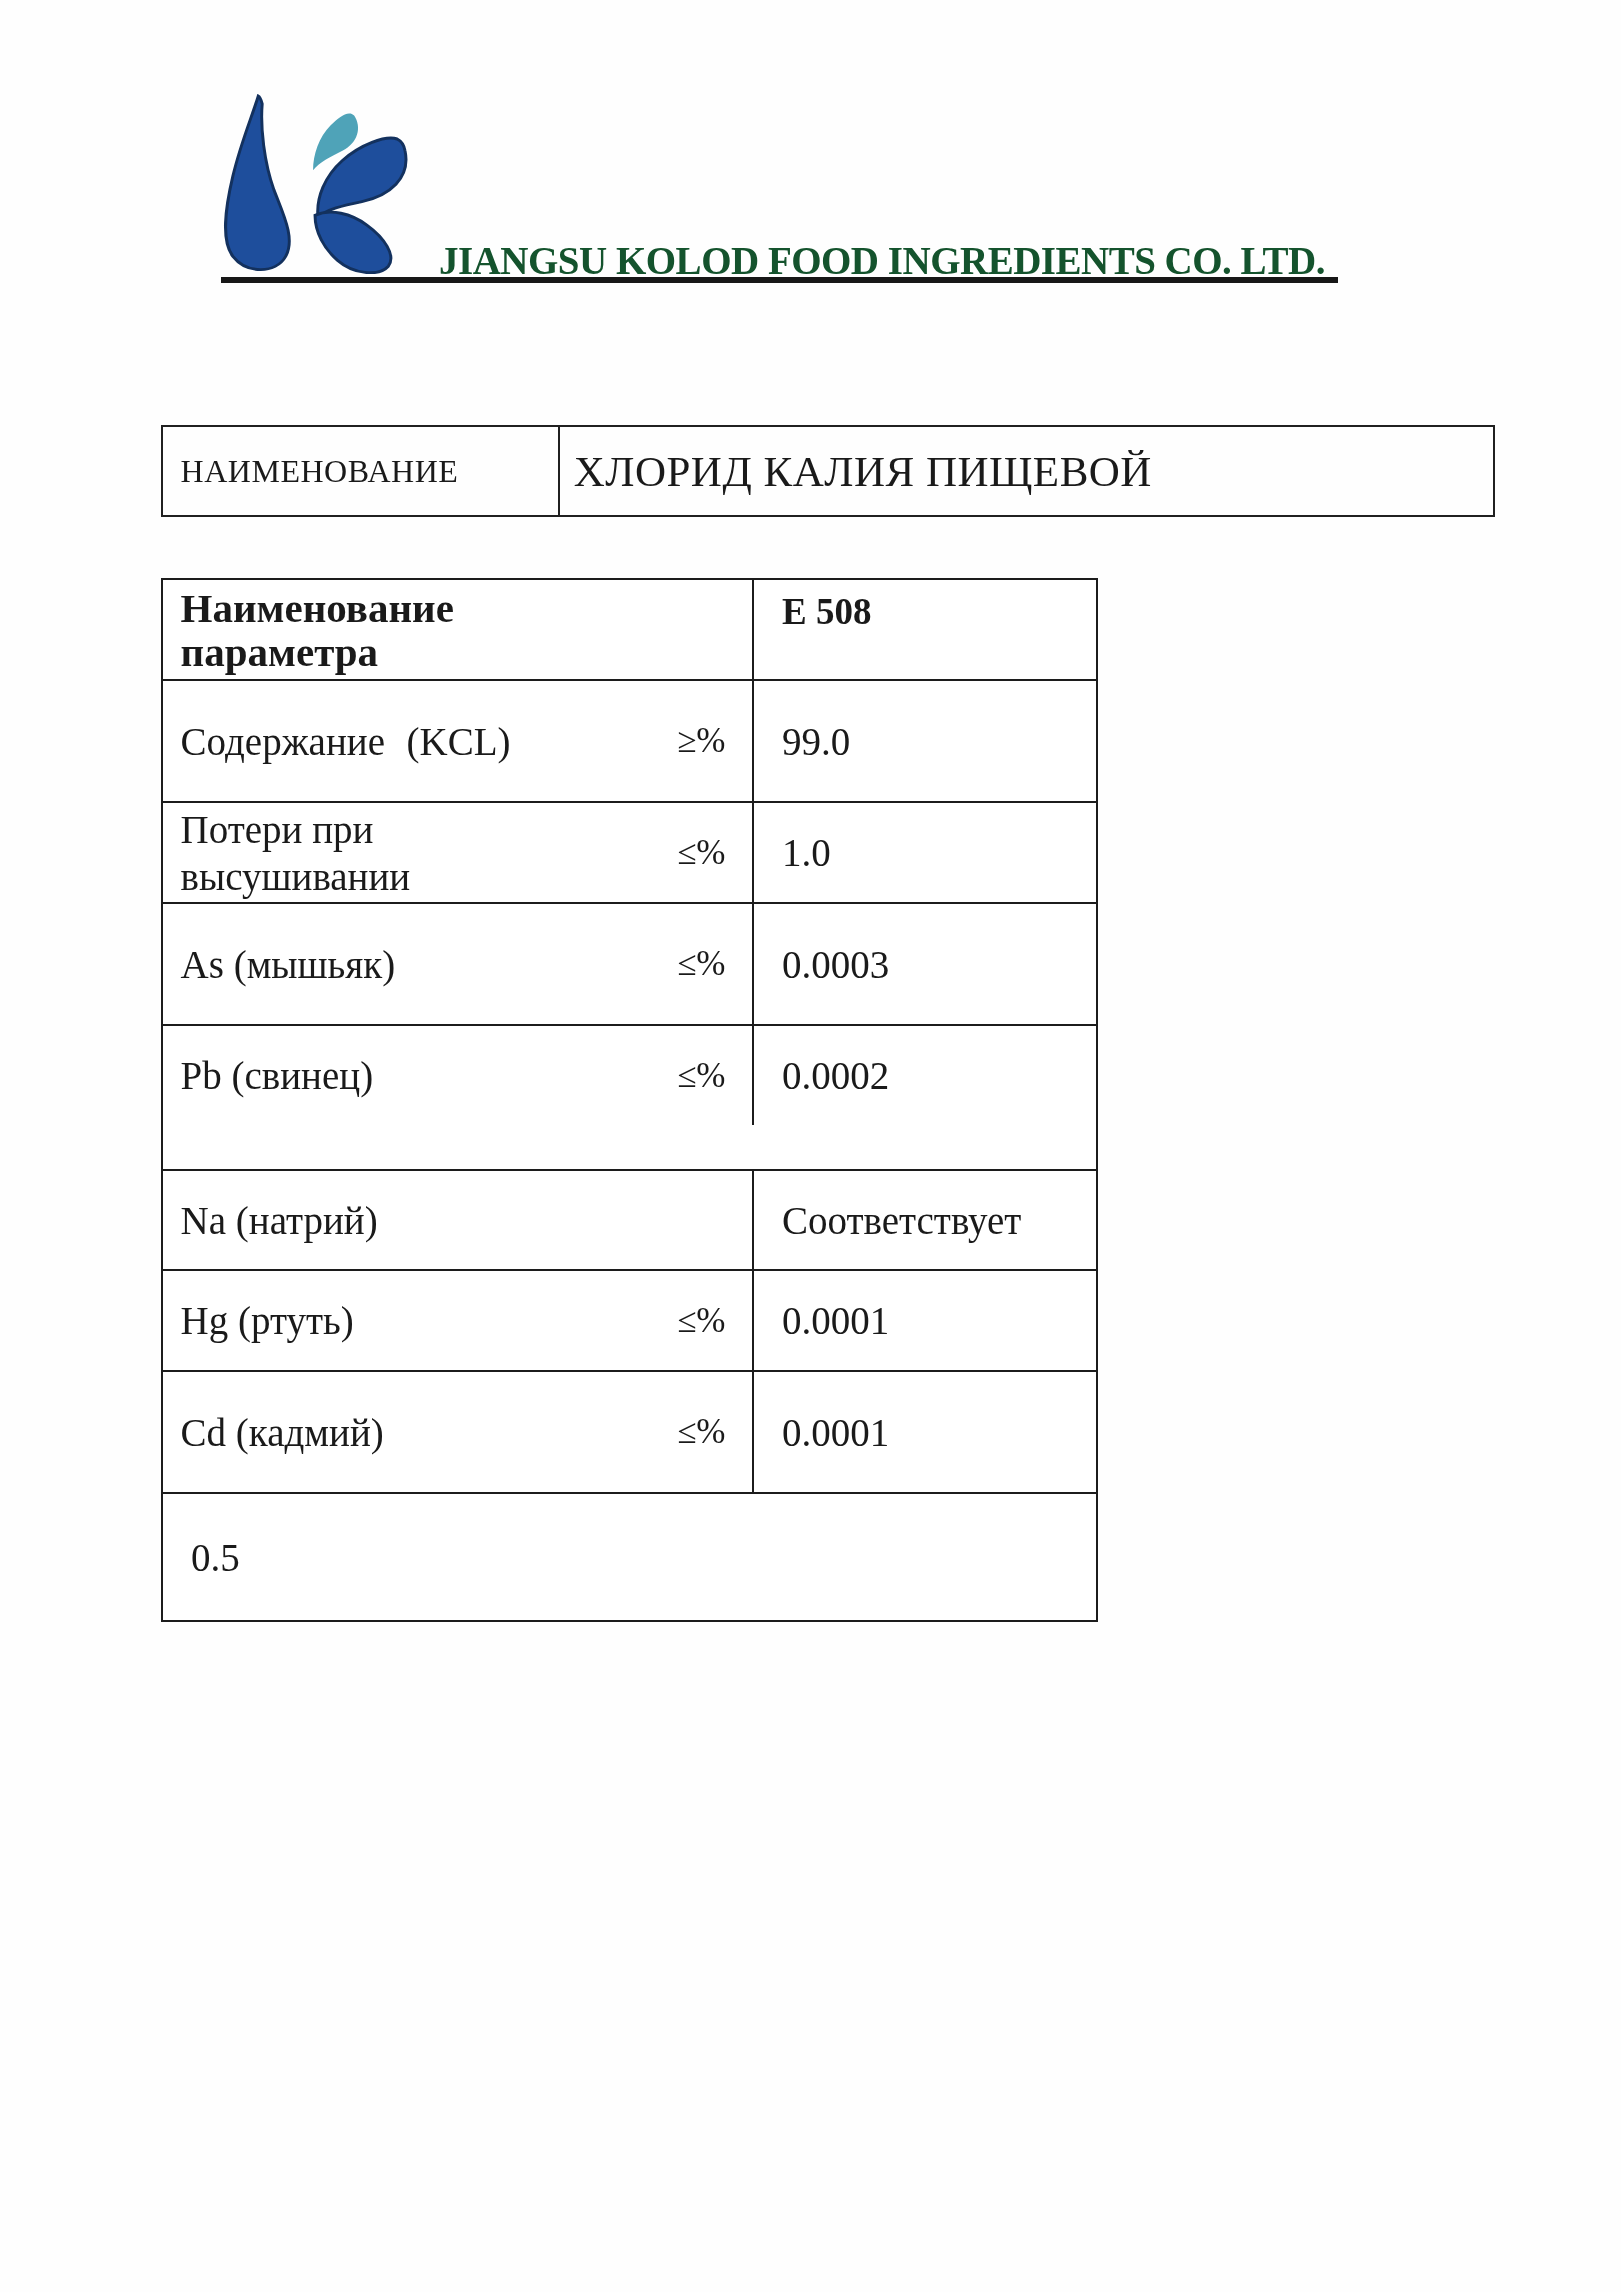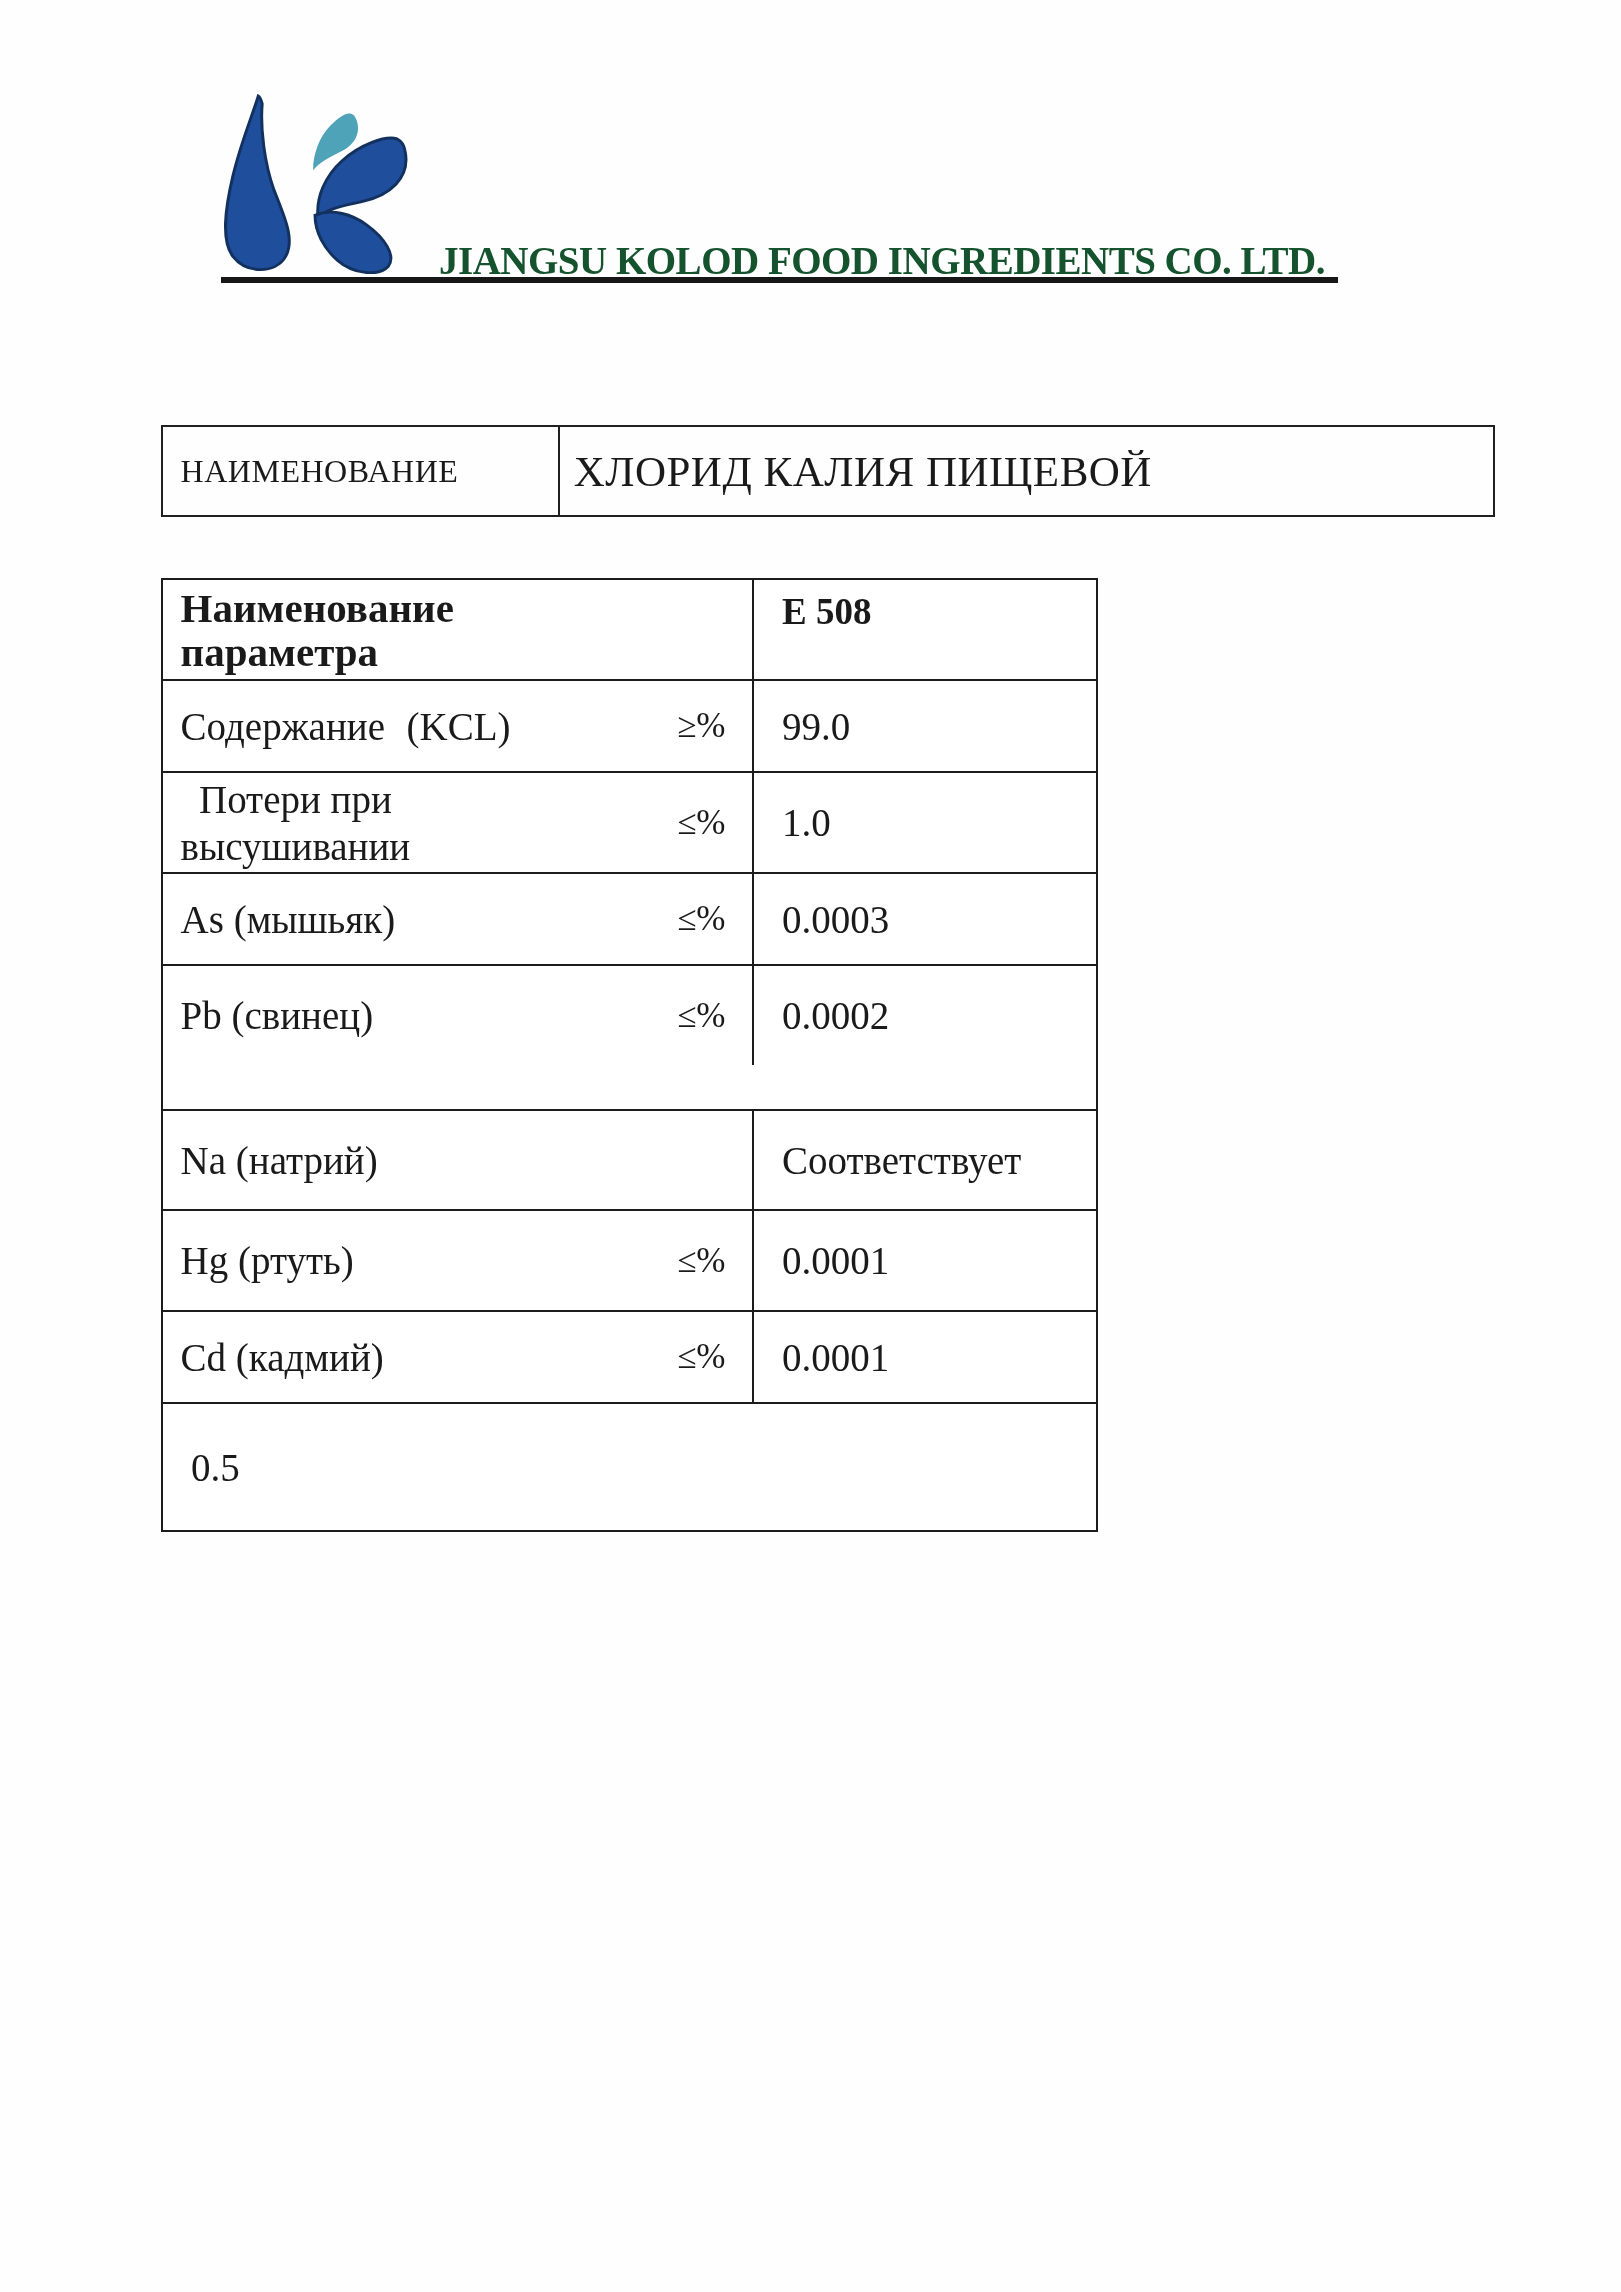--- a/index.html
+++ b/index.html
@@ -43,22 +43,22 @@
   }
   
   .spec-table{
     position:absolute;left:161px;top:578px;
     width:937px;
     border:2.9px solid #1c1c1c;box-sizing:border-box;
     background:#fff;
   }
   .spec-header,.srow{display:flex;box-sizing:border-box;}
   .spec-header{height:99px;}
-  .srow{height:92px;border-top:2px solid #1c1c1c;}
-  .srow:nth-child(2),.srow:nth-child(4),.srow:nth-child(6){height:101px;text-align:center;}
+  .srow{height:122px;border-top:2px solid #1c1c1c;}
+  .srow:nth-child(2),.srow:nth-child(4),.srow:nth-child(6){height:101px;}
   .srow:nth-child(5){height:100px;margin-top:44px;}
   .srow:nth-child(8){height:128px;}
   .cell-label{
     width:591px;box-sizing:border-box;
     border-right:2px solid #1c1c1c;
     display:flex;align-items:center;justify-content:space-between;
     padding:0 26.5px 0 17.6px;
   }
   .cell-value{
     flex:1;display:flex;align-items:center;

